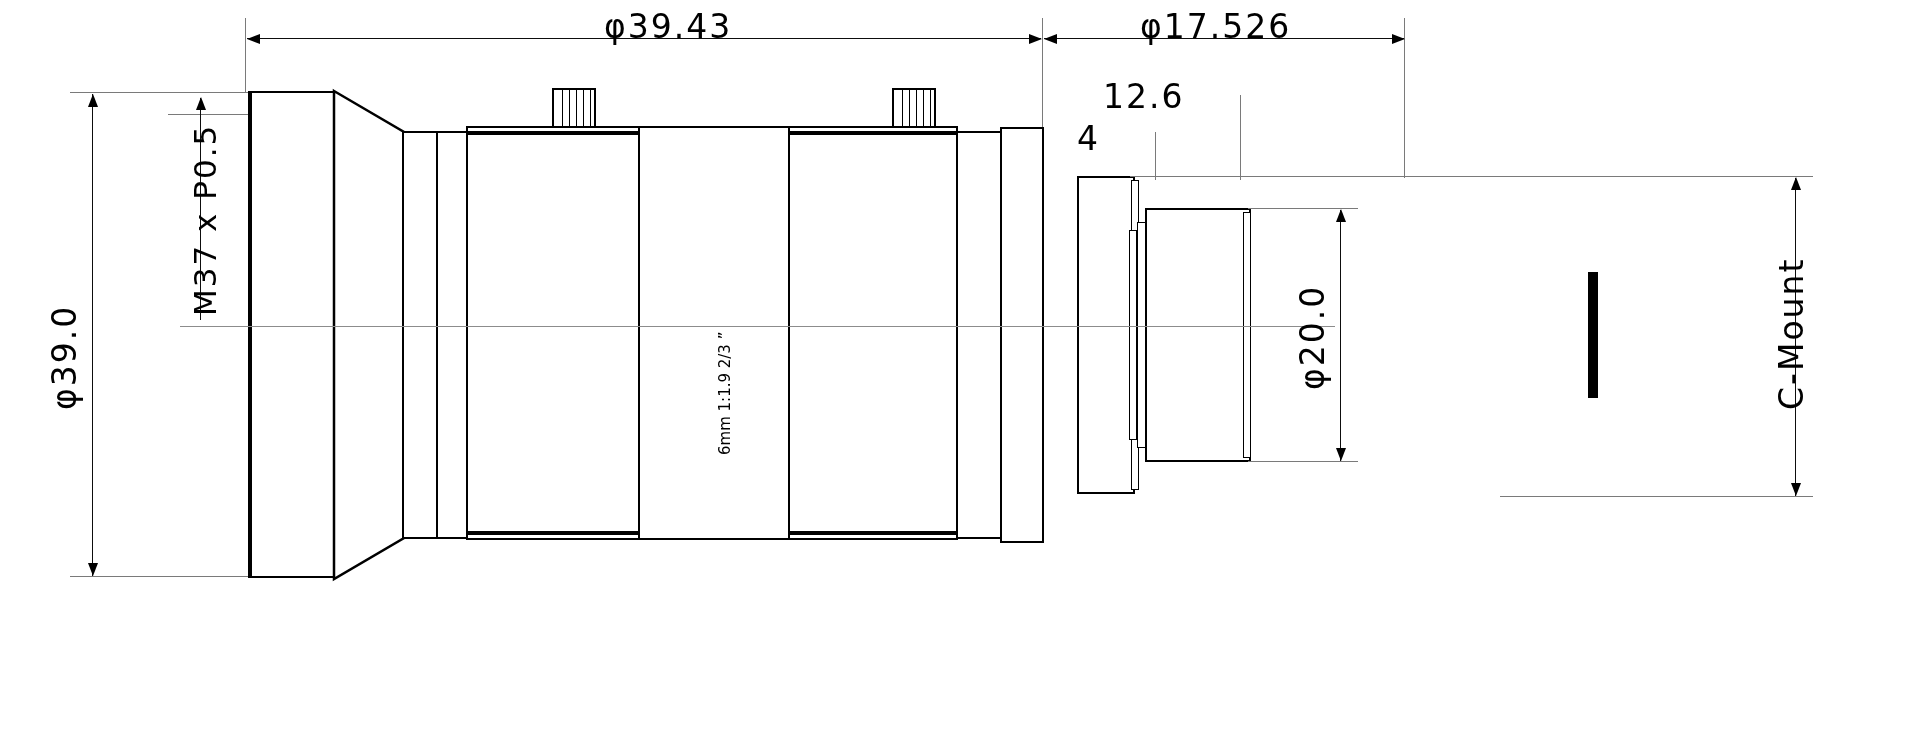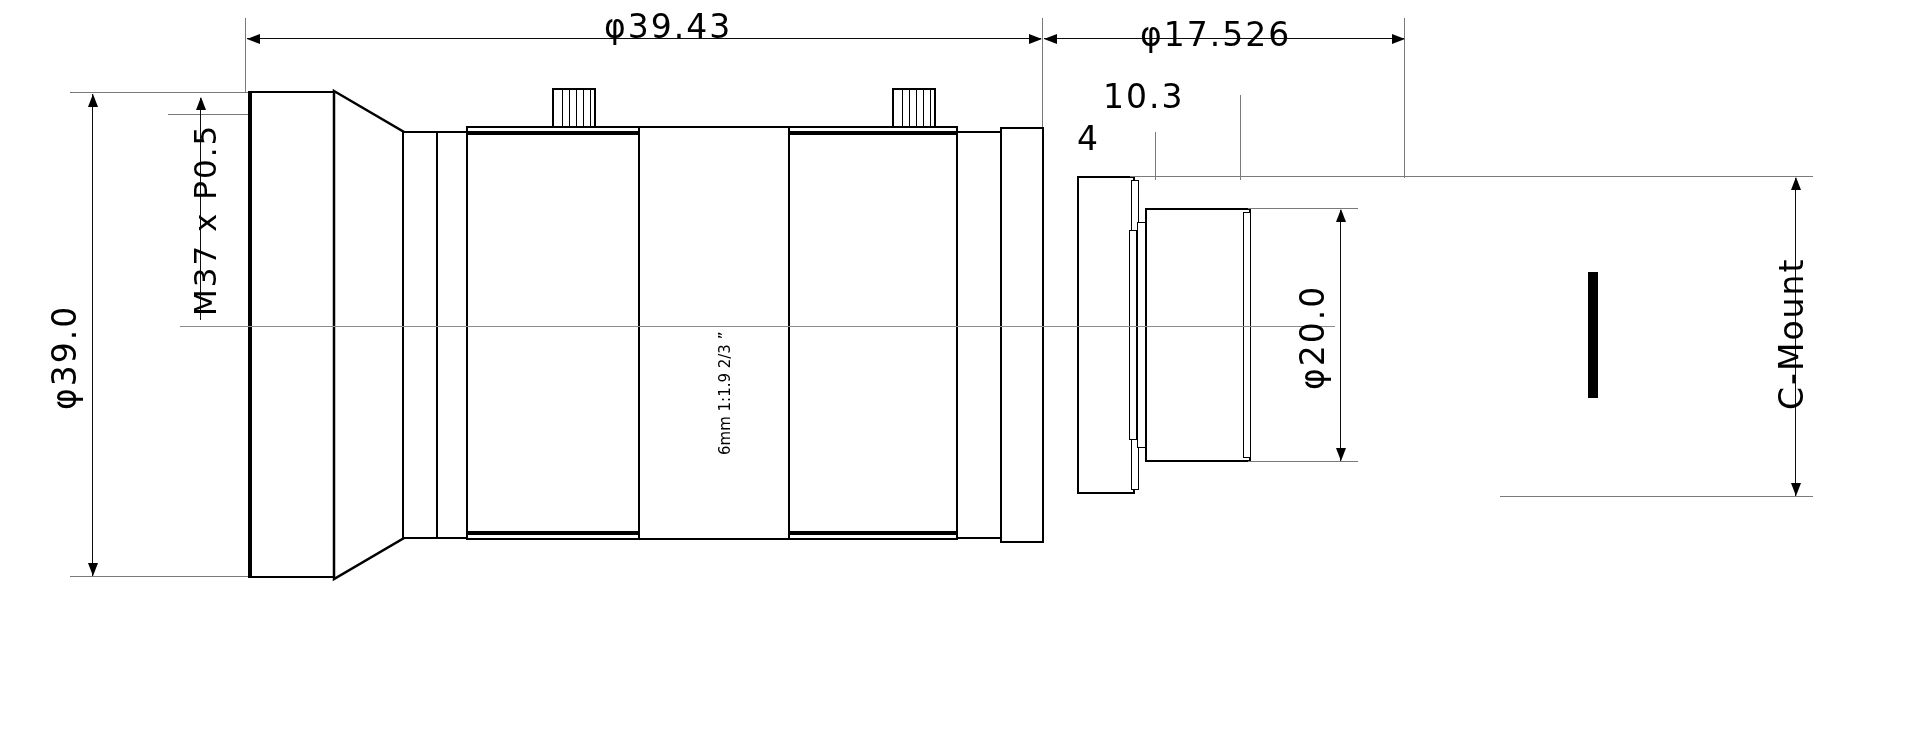--- a/index.html
+++ b/index.html
@@ -44,24 +44,24 @@
   <div class="extline" style="left:1404px;top:18px;height:160px;"></div>
 
   <div class="dimline" style="left:247px;top:38px;width:794px;"></div>
   <div class="ar ar-l" style="left:247px;top:34px;"></div>
   <div class="ar ar-r" style="left:1029px;top:34px;"></div>
   <div class="dimtext" style="left:604px;top:10px;">φ39.43</div>
 
   <div class="dimline" style="left:1044px;top:38px;width:360px;"></div>
   <div class="ar ar-l" style="left:1044px;top:34px;"></div>
   <div class="ar ar-r" style="left:1392px;top:34px;"></div>
-  <div class="dimtext" style="left:1140px;top:18px;text-align:right;">φ17.526</div>
+  <div class="dimtext" style="left:1140px;top:10px;text-align:right;">φ17.526</div>
 
   <div class="extline" style="left:1240px;top:95px;height:85px;"></div>
-  <div class="dimtext" style="left:1103px;top:80px;">10.3</div>
+  <div class="dimtext" style="left:1103px;top:80px;">12.6</div>
 
   <div class="extline" style="left:1155px;top:132px;height:48px;"></div>
   <div class="dimtext" style="left:1077px;top:122px;">4</div>
 
   <div class="exthoriz" style="left:70px;top:92px;width:182px;"></div>
   <div class="exthoriz" style="left:70px;top:576px;width:182px;"></div>
   <div class="dimvert" style="left:92px;top:94px;height:482px;"></div>
   <div class="ar ar-u" style="left:88px;top:94px;"></div>
   <div class="ar ar-d" style="left:88px;top:563px;"></div>
   <div class="dimtext rot" style="left:48px;top:410px;">φ39.0</div>

